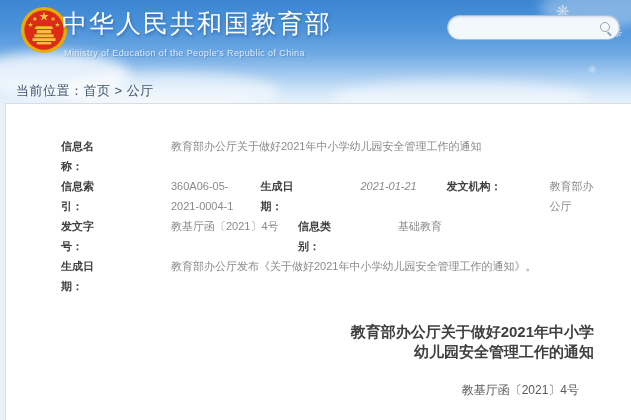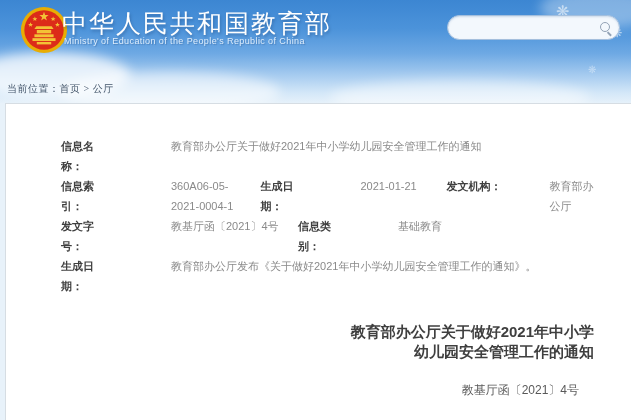--- a/index.html
+++ b/index.html
@@ -29,21 +29,21 @@
 
   .emblem { position:absolute; left:20px; top:6px; width:48px; height:48px; }
 
   .site-title {
     position:absolute; left:62px; top:7px;
     font-size:25px; font-weight:normal; color:#ffffff; letter-spacing:2px;
     text-shadow:1px 2px 3px rgba(25,60,110,.4);
     white-space:nowrap;
   }
   .site-subtitle {
-    position:absolute; left:64px; top:36px;
+    position:absolute; left:64px; top:48px;
     font-size:9px; color:#ddecfb; letter-spacing:.4px;
     text-shadow:1px 1px 1px rgba(25,60,110,.3);
     white-space:nowrap;
   }
 
   .search-box {
     position:absolute; left:447px; top:15px; width:173px; height:25px;
     background:#f3f8fd; border:1px solid #a4bfdd; border-radius:13px;
     display:flex; align-items:center; padding:0 8px;
     box-shadow:inset 0 1px 2px rgba(90,130,180,.25);
@@ -56,39 +56,39 @@
   .mag::before {
     content:""; position:absolute; left:0; top:0; width:8px; height:8px;
     border:1.5px solid #93a3b6; border-radius:50%;
   }
   .mag::after {
     content:""; position:absolute; right:-1px; bottom:-1px; width:5px; height:1.5px;
     background:#93a3b6; transform:rotate(45deg);
   }
 
   .breadcrumb {
-    position:absolute; left:7px; top:82px;
-    font-size:10px; color:#44566b; letter-spacing:.5px;font-family:Liberation Serif, serif;
+    position:absolute; left:16px; top:82px;
+    font-size:13px; color:#44566b; letter-spacing:.5px;
   }
 
   
   .panel {
     position:absolute; left:5px; top:103px; width:640px; height:520px;
     background:#ffffff; border:1px solid #d6dde3;
     padding:32px 50px 0 43px;
   }
 
   
   .meta { font-size:11px; line-height:20px; color:#8a8a8a; }
   .meta-row { display:flex; }
   .meta .lbl { font-weight:bold; color:#3f3f3f; flex-shrink:0;margin-left:12px; }
   .w-lbl  { width:52px; }
   .w-v1   { width:115px; }
   .w-lbl2 { width:52px; }
-  .w-v2   { width:110px; }
+  .w-v2   { width:110px;font-style:italic; }
   .w-lbl3 { width:55px; }
   .meta .val { color:#8a8a8a;margin-left:48px; }
   .meta-row .gap { width:10px; flex-shrink:0; }
 
   
   .doc-title {
     margin-top:26px; text-align:right;
     font-size:15px; font-weight:bold; color:#3f3f3f; line-height:20px;
   }
   .doc-number {

